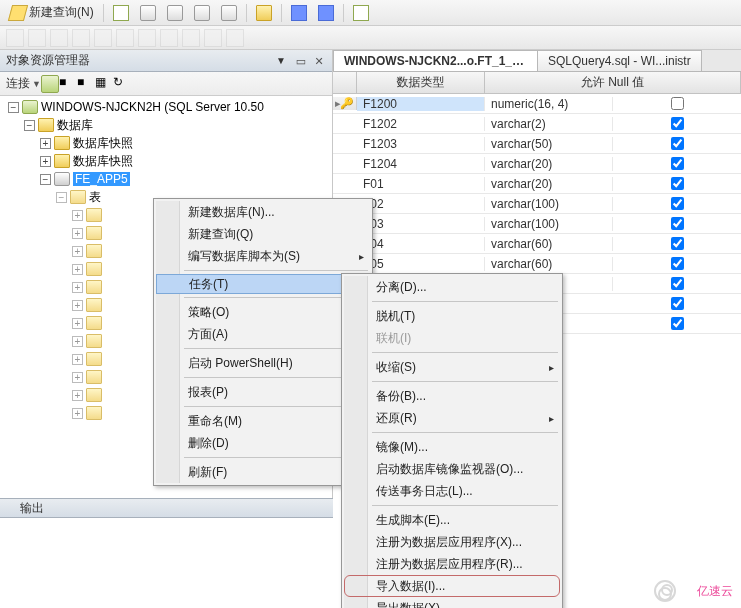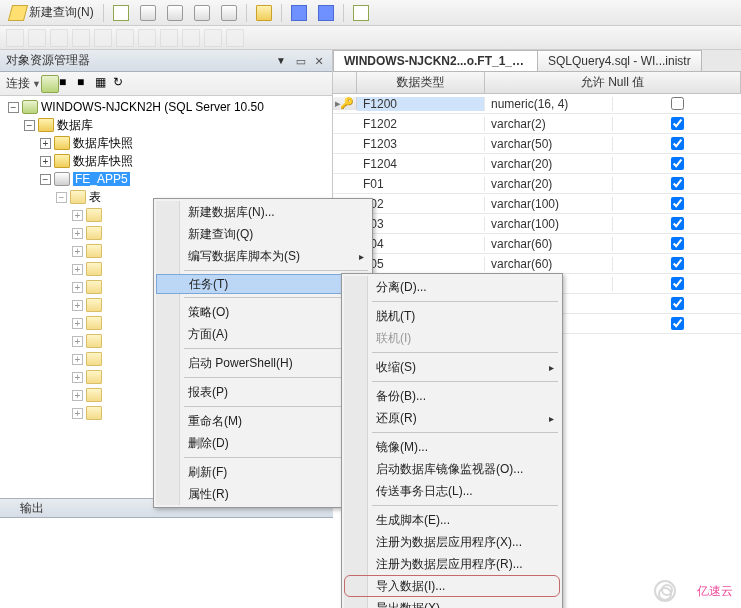--- a/index.html
+++ b/index.html
@@ -423,23 +423,20 @@
   <div class="menu-item">
       <span>重命名(M)</span>
     </div>
   <div class="menu-item">
       <span>删除(D)</span>
     </div>
   <div class="menu-sep"></div>
   <div class="menu-item">
       <span>刷新(F)</span>
     </div>
-  <div class="menu-item">
-      <span>属性(R)</span>
-    </div>
 </div>
 
 <div class="menu" style="left:341px; top:273px; width:222px;">
   <div class="gutter"></div>
   <div class="menu-item">
       <span>分离(D)...</span>
     </div>
   <div class="menu-sep"></div>
   <div class="menu-item">
       <span>脱机(T)</span>

